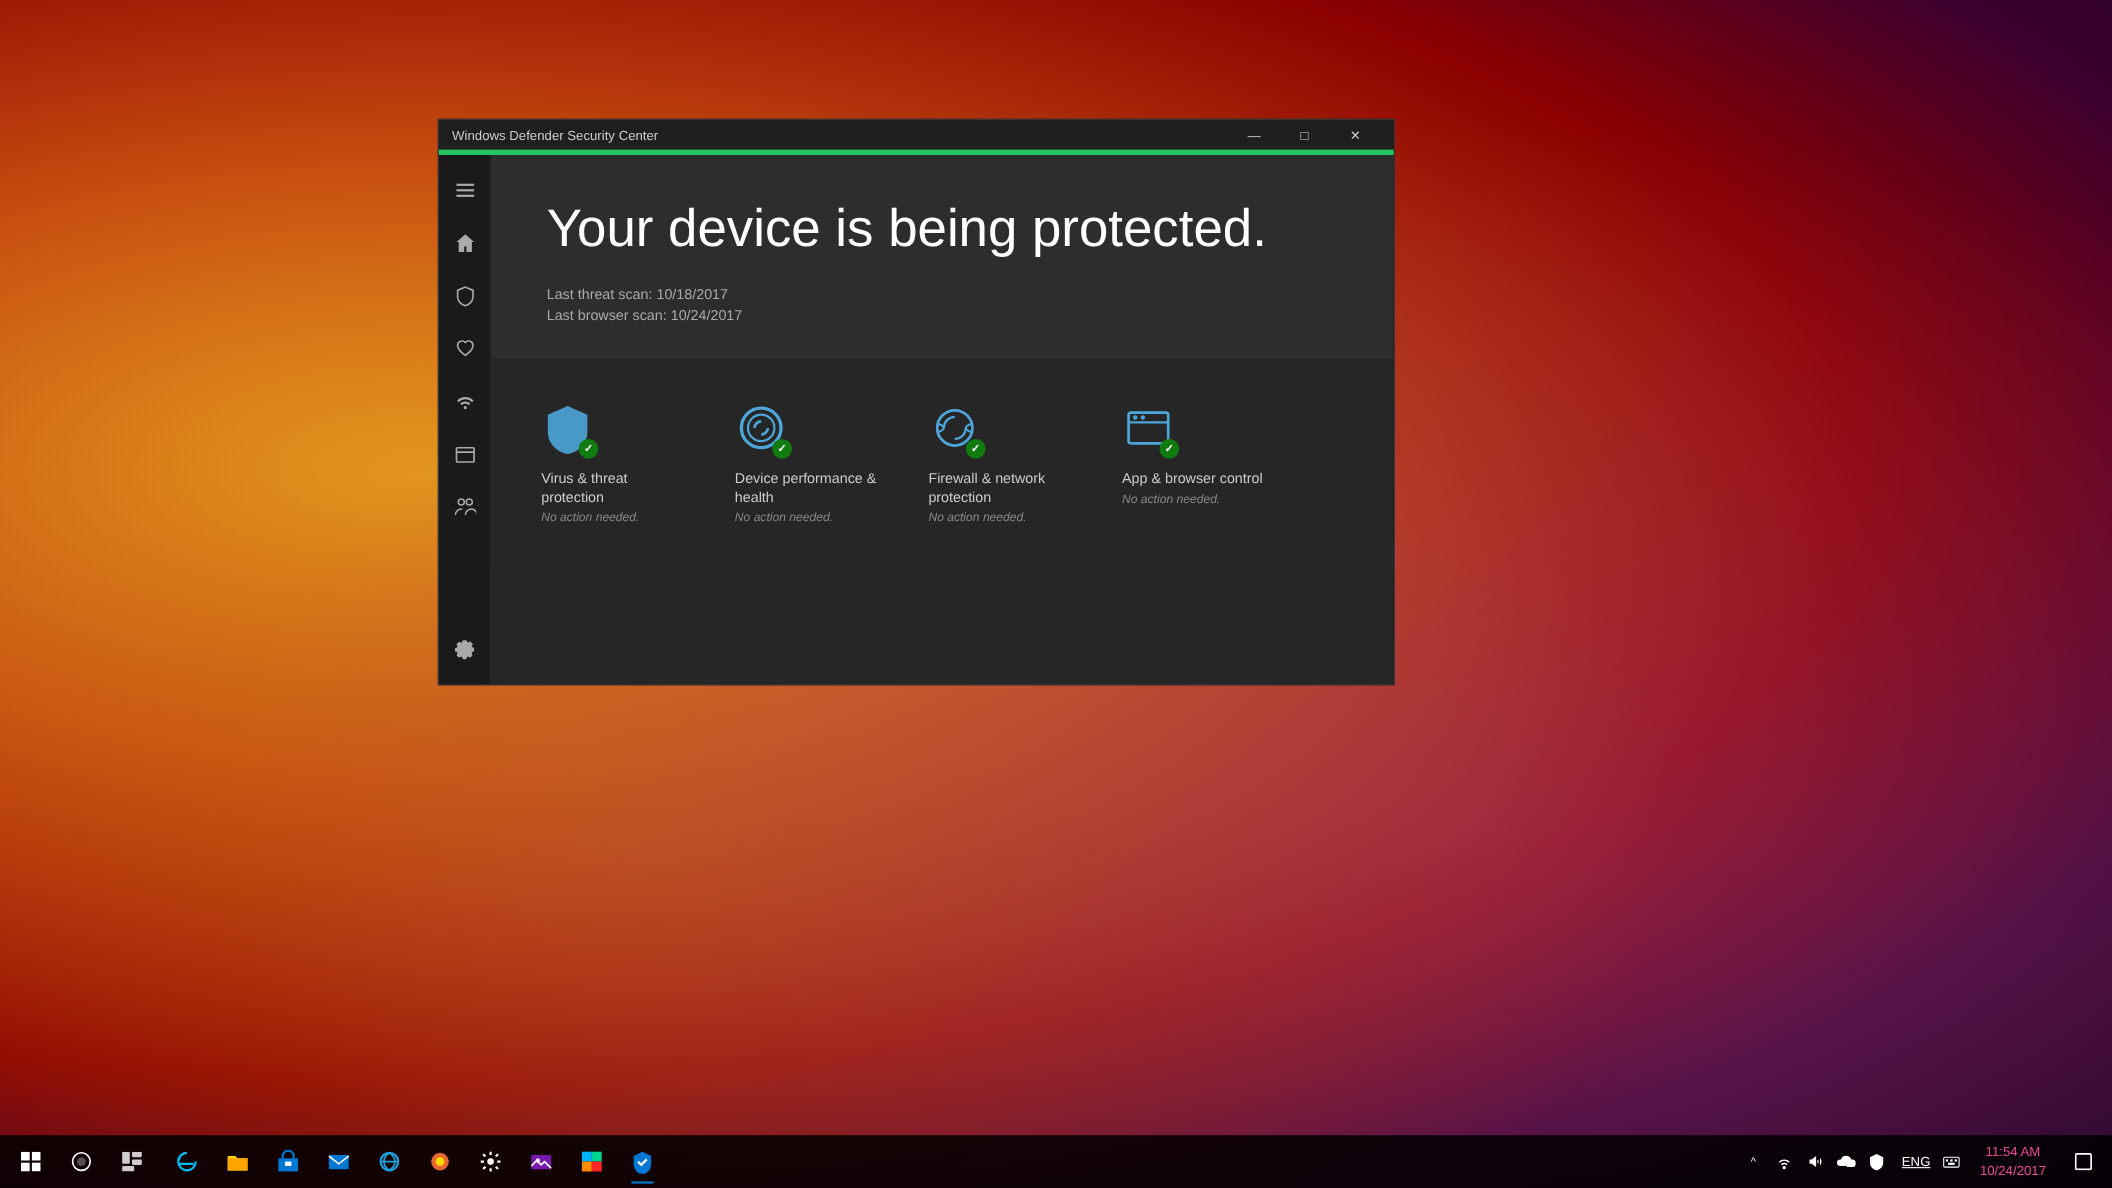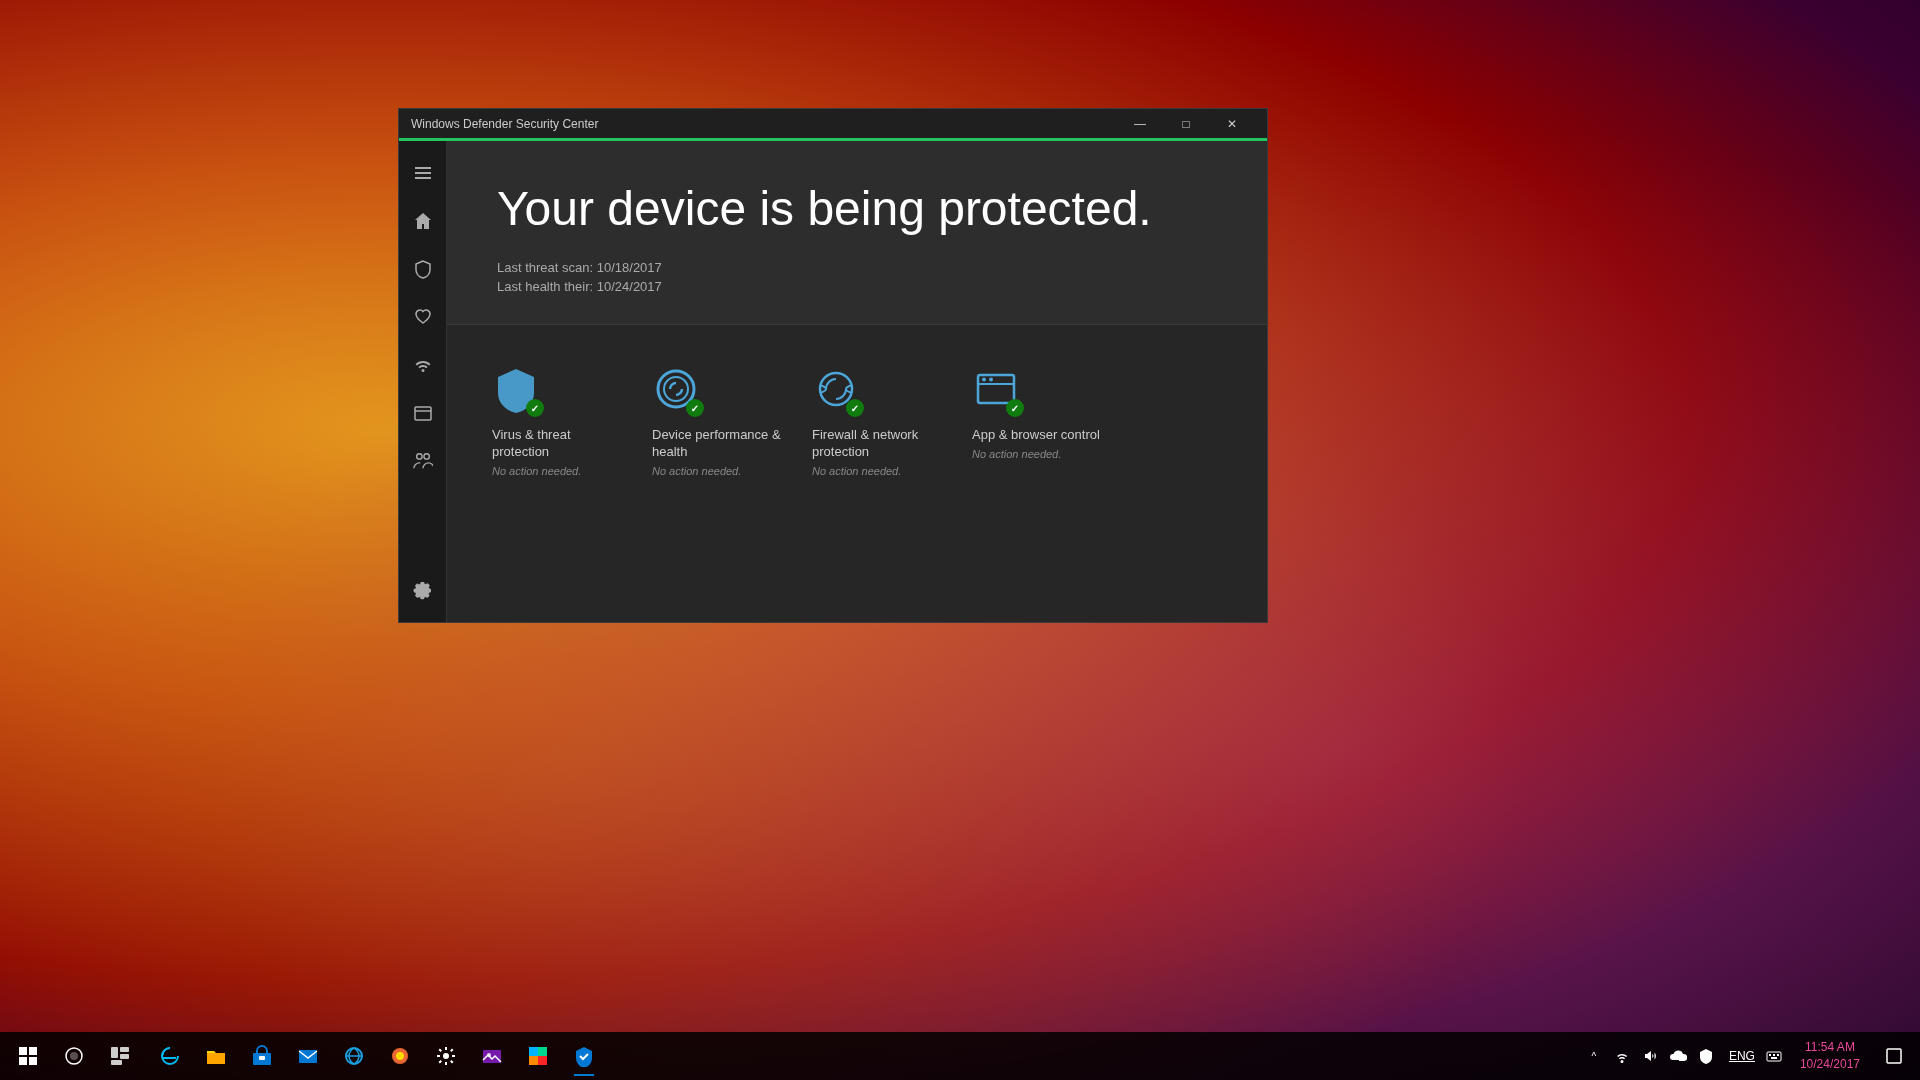--- a/index.html
+++ b/index.html
@@ -133,21 +133,21 @@
       display: flex;
       flex-direction: column;
     }
     .titlebar {
       height: 32px;
       background: #1f1f1f;
       display: flex;
       align-items: center;
       padding: 0 12px;
       flex-shrink: 0;
-      border-bottom: 3px solid #22c55e;
+      border-bottom: 5px solid #22c55e;
     }
     .titlebar-title {
       font-size: 12px;
       color: #ccc;
       flex: 1;
     }
     .titlebar-controls {
       display: flex;
       gap: 0;
     }
@@ -221,21 +221,21 @@
     .scan-line {
       font-size: 13px;
       color: #aaa;
     }
 
     
     .cards-section {
       padding: 30px 30px;
       background: #262626;
       display: flex;
-      gap: 0;
+      gap: 16px;
       flex-wrap: wrap;
     }
     .card {
       width: 160px;
       padding: 10px 15px;
       cursor: pointer;
       border-radius: 2px;
     }
     .card-icon {
       width: 52px;
@@ -350,21 +350,21 @@
         </div>
       </div>
     </div>
 
     <div class="main-content">
 
       <div class="header-section">
         <div class="header-title">Your device is being protected.</div>
         <div class="scan-info">
           <div class="scan-line"><span>Last threat scan:</span> <span>10/18/2017</span></div>
-          <div class="scan-line"><span>Last health their:</span> <span>10/24/2017</span></div>
+          <div class="scan-line"><span>Last browser scan:</span> <span>10/24/2017</span></div>
         </div>
       </div>
 
       <div class="cards-section">
 
         <div class="card">
           <div class="card-icon">
             <svg viewBox="0 0 48 48" fill="none">
               <path d="M24 4L6 12v16c0 10 8 18 18 20 10-2 18-10 18-20V12L24 4z" fill="#4da6d9" opacity="0.9"></path>
             </svg>

